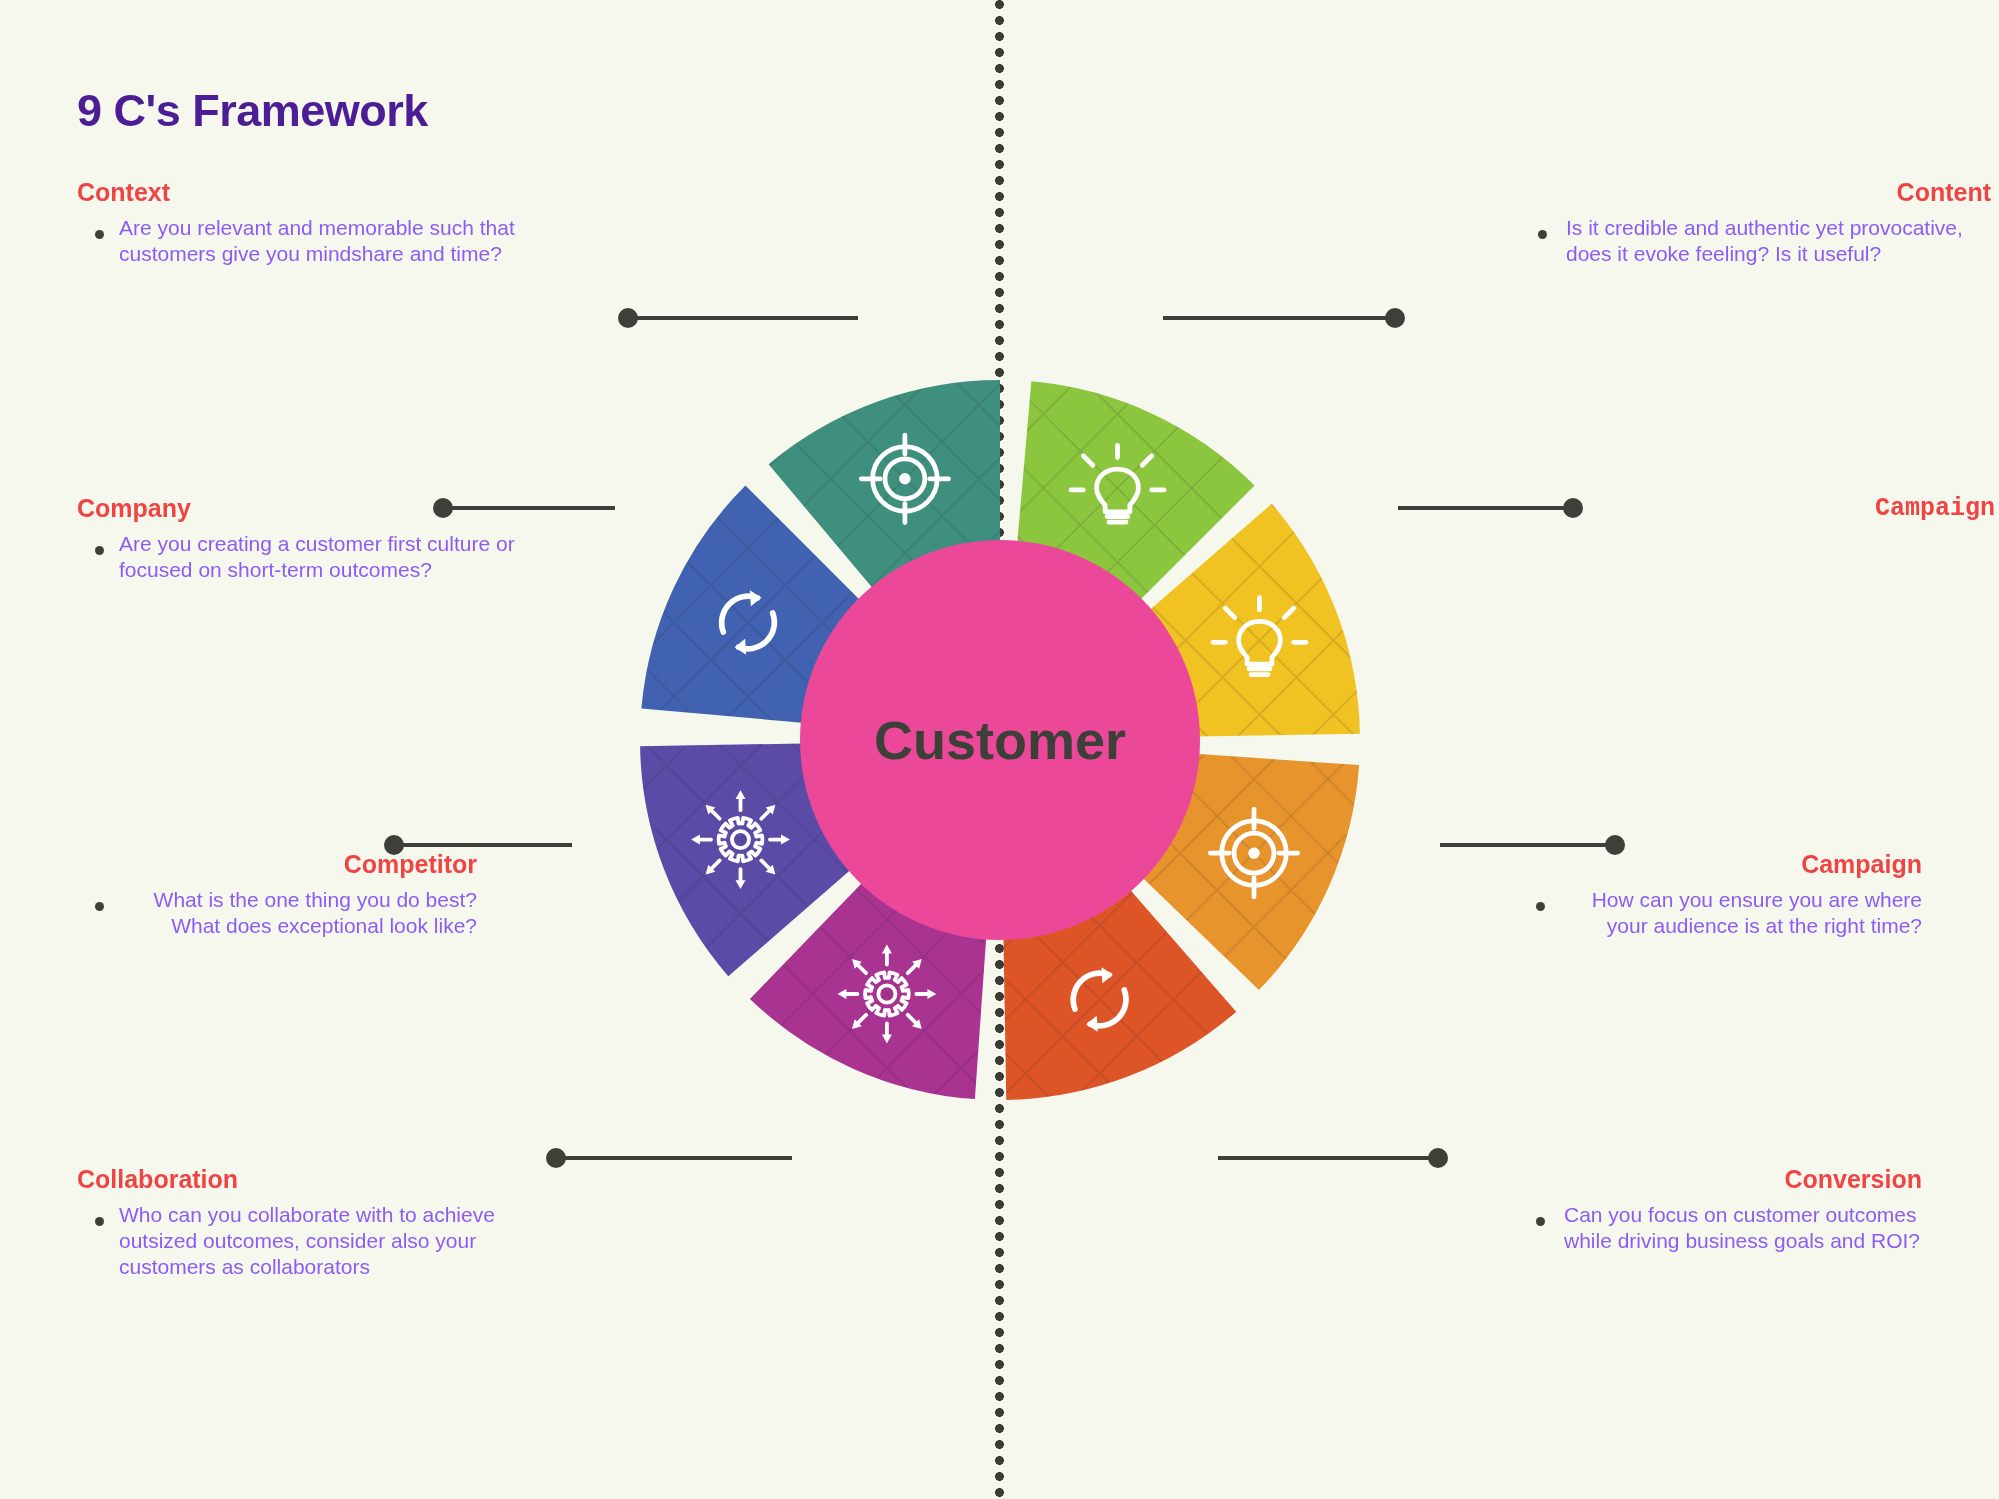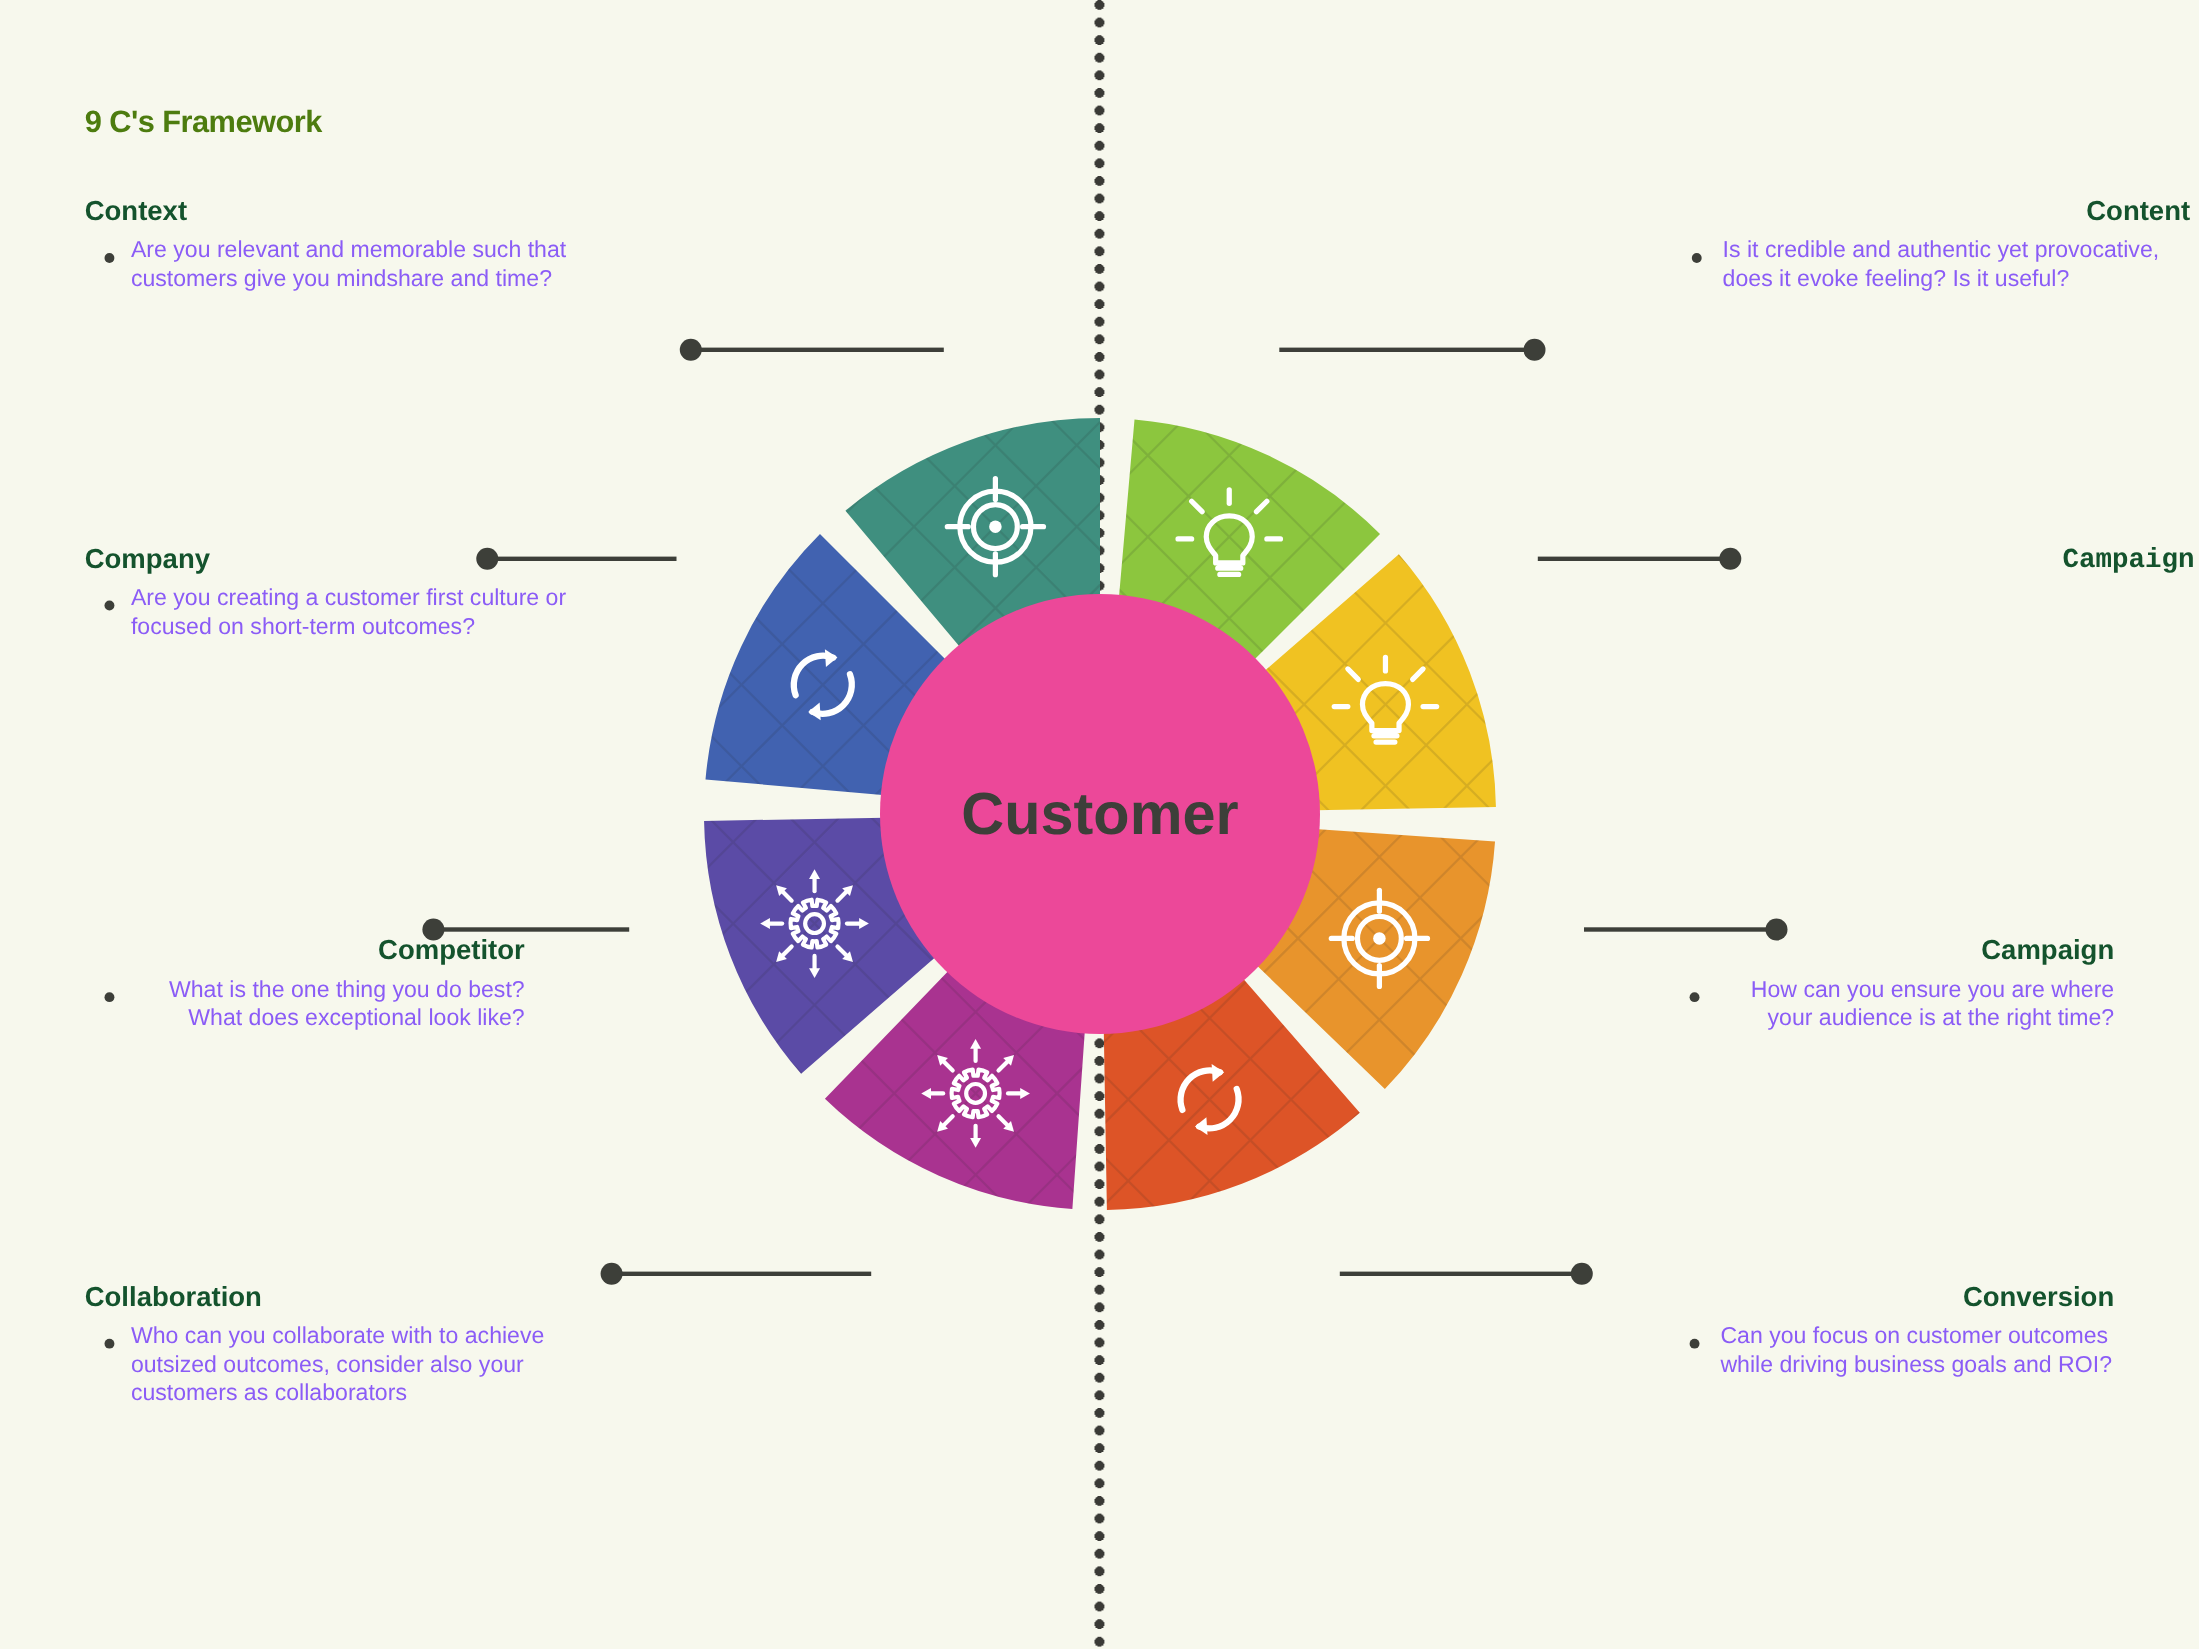--- a/index.html
+++ b/index.html
@@ -14,28 +14,28 @@
   
   .divider {
     position:absolute; left:995px; top:0; width:9px; height:1499px;
     background-image: radial-gradient(circle 4.5px at 4.5px 4.5px, #3a3a36 98%, rgba(0,0,0,0) 100%);
     background-size:9px 16px;
     background-repeat:repeat-y;
   }
 
   
   .title {
-    position:absolute; left:77px; top:95px;
-    font-size:28px; font-weight:bold; color:#4d7c0f; letter-spacing:-0.5px;
+    position:absolute; left:77px; top:85px;
+    font-size:45px; font-weight:bold; color:#4c1d95; letter-spacing:-0.5px;
   }
 
   
   .block { position:absolute; }
   .block .hd {
-    font-size:25px; font-weight:bold; color:#14532d; margin-bottom:8px;
+    font-size:25px; font-weight:bold; color:#ef4444; margin-bottom:8px;
   }
   .block ul { list-style:none; }
   .block li {
     position:relative; font-size:21px; line-height:1.23; color:#8b5cf6;
     padding-left:42px;
   }
   .block li::before {
     content:""; position:absolute; left:18px; top:15px;
     width:9px; height:9px; border-radius:50%; background:#3d3f39;
   }

